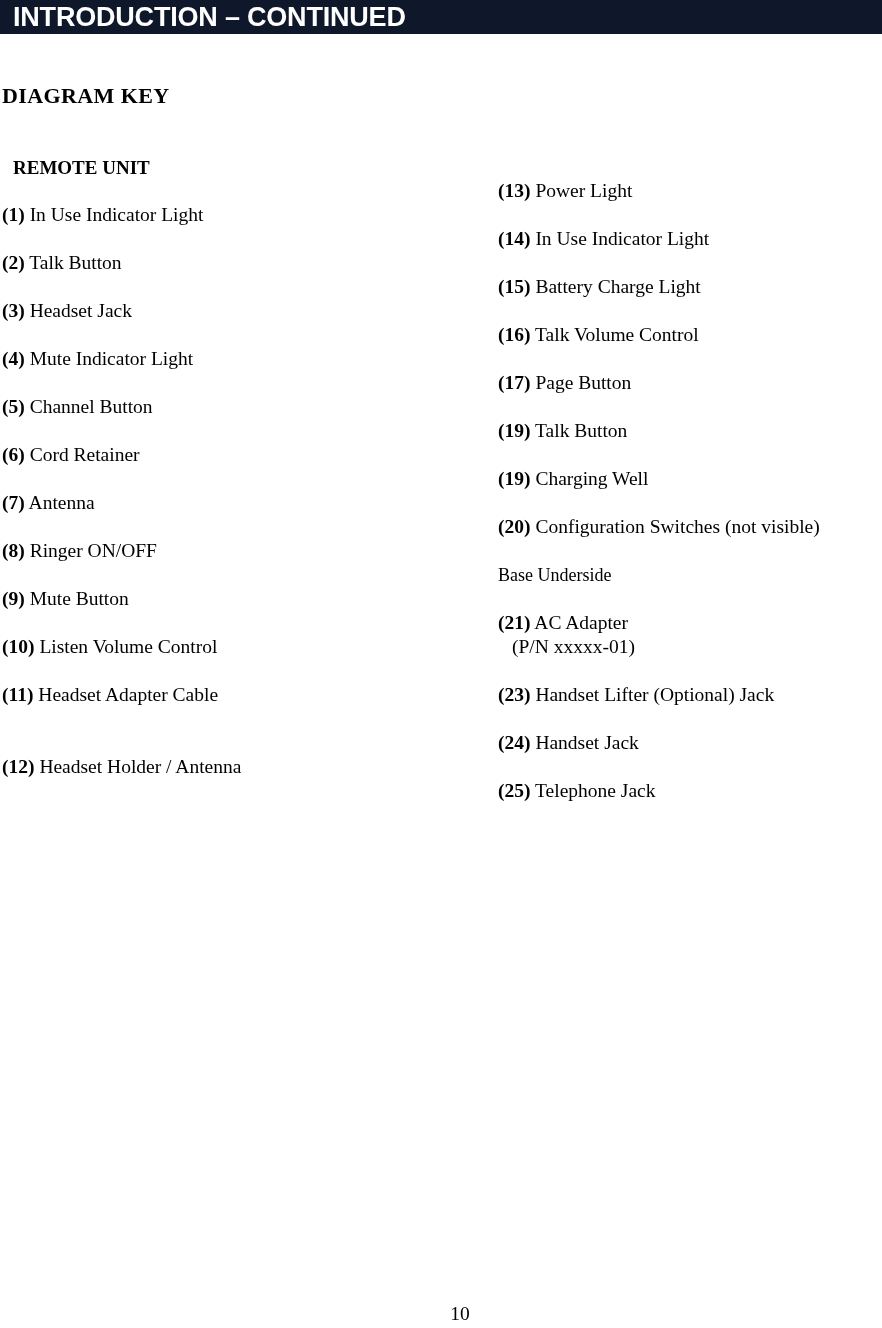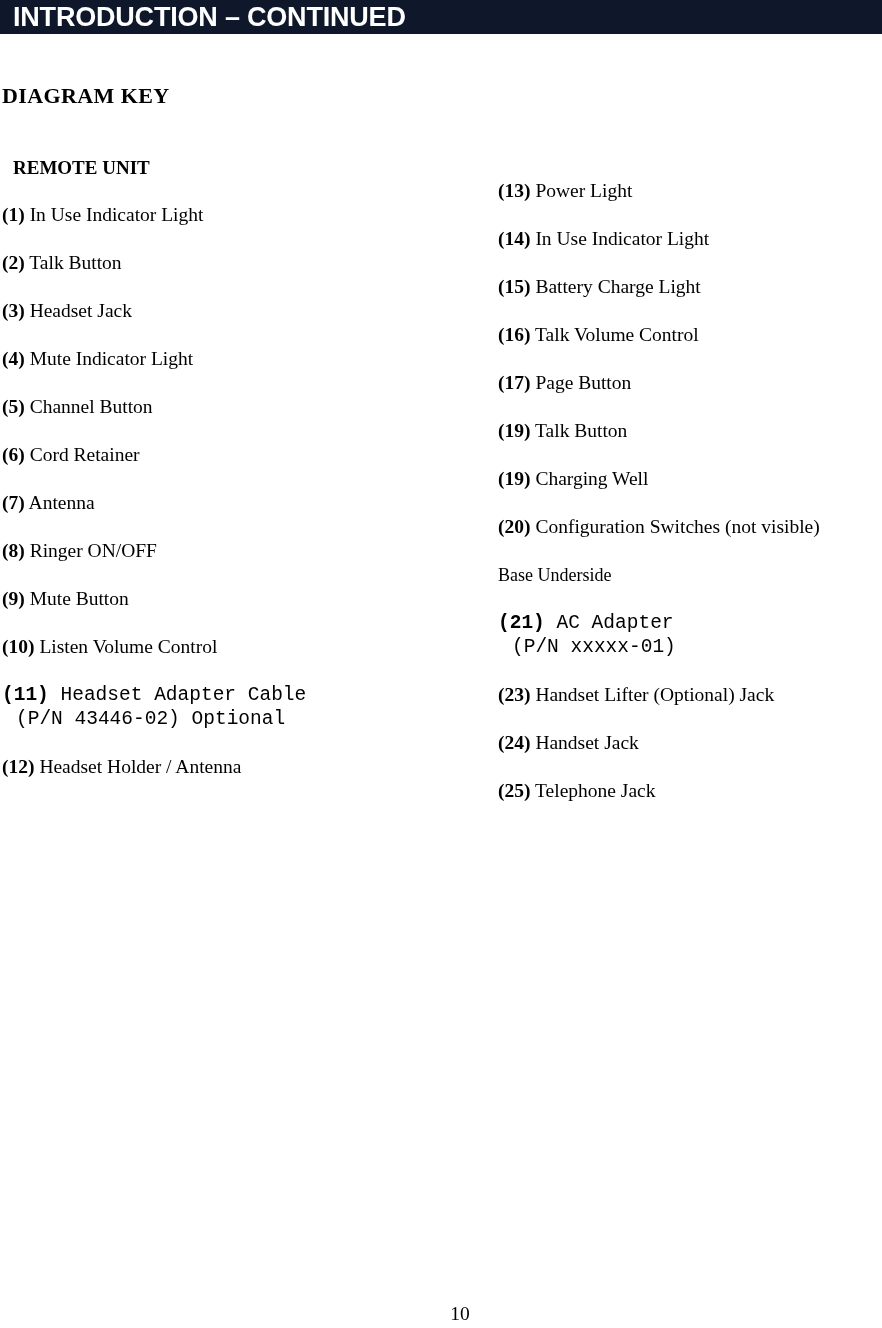--- a/index.html
+++ b/index.html
@@ -77,21 +77,21 @@
     position: relative;
     margin-top: 21px;
   }
 
   .entry {
     font-size: 19.5px;
     line-height: 24px;
     height: 48px;       
     white-space: nowrap;
   }
-  .entry.tall { height: 72px; font-family: Liberation Mono, monospace; }
+  .entry.tall { height: 72px; }
 
   .entry .num {
     font-weight: bold;
   }
   .entry .lbl {
     font-weight: normal;
   }
   .entry .sub {
     display: block;
     font-weight: normal;
@@ -134,21 +134,21 @@
         <div class="entry"><span class="num">(1)</span> <span class="lbl">In Use Indicator Light</span></div>
         <div class="entry"><span class="num">(2)</span> <span class="lbl">Talk Button</span></div>
         <div class="entry"><span class="num">(3)</span> <span class="lbl">Headset Jack</span></div>
         <div class="entry"><span class="num">(4)</span> <span class="lbl">Mute Indicator Light</span></div>
         <div class="entry"><span class="num">(5)</span> <span class="lbl">Channel Button</span></div>
         <div class="entry"><span class="num">(6)</span> <span class="lbl">Cord Retainer</span></div>
         <div class="entry"><span class="num">(7)</span> <span class="lbl">Antenna</span></div>
         <div class="entry"><span class="num">(8)</span> <span class="lbl">Ringer ON/OFF</span></div>
         <div class="entry"><span class="num">(9)</span> <span class="lbl">Mute Button</span></div>
         <div class="entry"><span class="num">(10)</span> <span class="lbl">Listen Volume Control</span></div>
-        <div class="entry tall"><span class="num">(11)</span> <span class="lbl">Headset Adapter Cable</span><span class="sub">(P/N 43446-02) Optional</span></div>
+        <div class="entry tall"><span class="num">(11)</span> <span class="lbl">Headset Adapter Cable</span></div>
         <div class="entry"><span class="num">(12)</span> <span class="lbl">Headset Holder / Antenna</span></div>
       </div>
   </div>
 
   <div class="col col-right">
     <div class="entry-list" id="right-list">
         <div class="entry"><span class="num">(13)</span> <span class="lbl">Power Light</span></div>
         <div class="entry"><span class="num">(14)</span> <span class="lbl">In Use Indicator Light</span></div>
         <div class="entry"><span class="num">(15)</span> <span class="lbl">Battery Charge Light</span></div>
         <div class="entry"><span class="num">(16)</span> <span class="lbl">Talk Volume Control</span></div>

